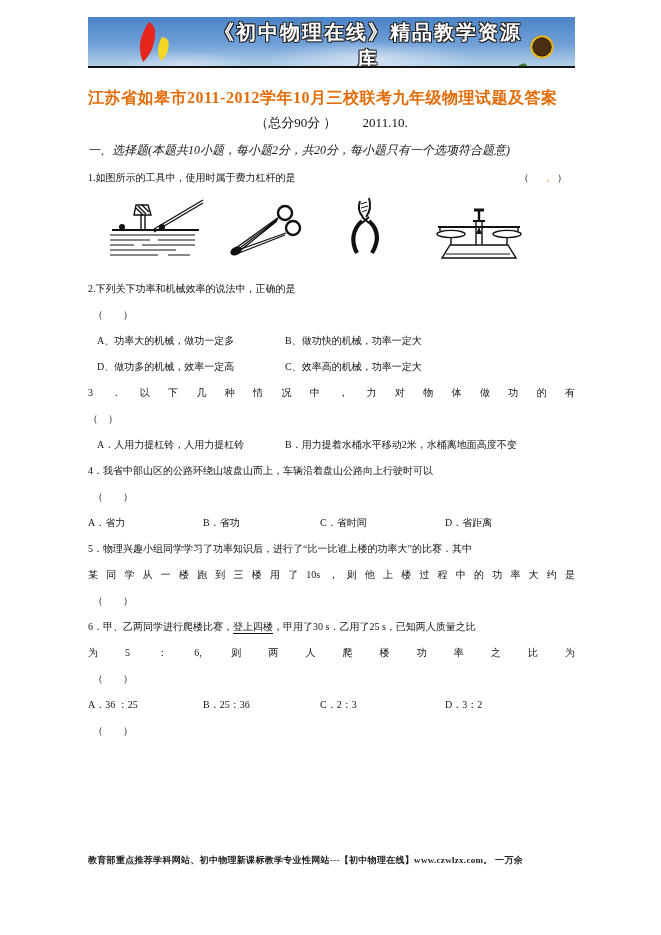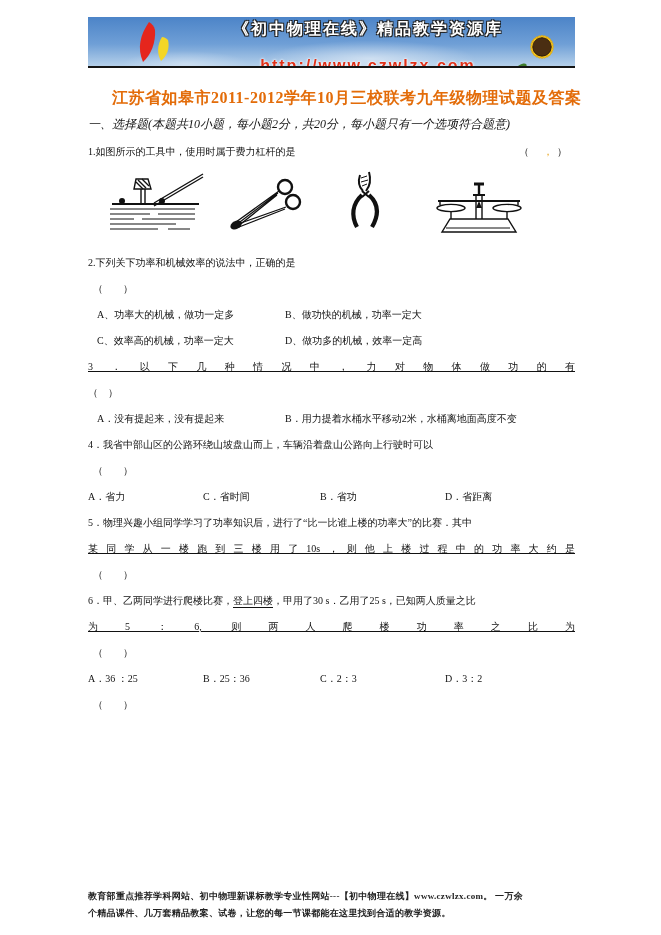--- a/index.html
+++ b/index.html
@@ -7,53 +7,53 @@
         font-family:"Liberation Serif","DejaVu Serif",serif;color:#121212;}
   
   .banner{position:absolute;left:88px;top:17px;width:487px;height:49px;overflow:hidden;
           border-bottom:2px solid #141414;
           background:
             radial-gradient(ellipse 150px 26px at 58% 85%, rgba(255,255,255,.50), transparent 70%),
             radial-gradient(ellipse 90px 18px at 20% 95%, rgba(255,255,255,.35), transparent 70%),
             linear-gradient(180deg,#4c84c8 0%,#6f9fd6 55%,#b5d0ea 100%);}
   .logo{position:absolute;left:44px;top:3px;}
   .banner-text{position:absolute;left:120px;top:2px;width:320px;text-align:center;}
-  .banner-title{font-size:16px;font-weight:bold;letter-spacing:2px;color:#fff;
+  .banner-title{font-size:20px;font-weight:bold;letter-spacing:2px;color:#fff;
       text-shadow:1px 1px 0 #222,-1px -1px 0 #222,1px -1px 0 #222,-1px 1px 0 #222;}
   .banner-url{font-size:16px;font-weight:bold;letter-spacing:2px;color:#e03018;margin-top:17px;
       font-family:Liberation Sans, sans-serif;
       text-shadow:0 0 2px #fff,0 0 3px #fff;cursor:pointer;}
   .sunflower{position:absolute;right:4px;bottom:-8px;}
   .content{position:absolute;left:88px;top:86px;width:487px;}
-  .t{font-size:16px;font-weight:bold;letter-spacing:.5px;color:#e36c09;white-space:nowrap;line-height:24px;margin-left:24px;}
+  .t{font-size:16px;font-weight:bold;letter-spacing:.5px;color:#e36c09;white-space:nowrap;line-height:24px;}
   .subtitle{text-align:center;font-size:13px;line-height:26px;}
   .subtitle .gap{display:inline-block;width:26px;}
   .section{font-size:12px;font-weight:normal;font-style:italic;line-height:28px;white-space:nowrap;}
   .ln{font-size:10px;line-height:26px;white-space:nowrap;}
   .q1ln{line-height:27px;display:flex;justify-content:space-between;}
   .q1ln .paren{margin-right:8px;}
-  .just{white-space:normal;text-align:justify;text-align-last:justify;text-decoration:underline;}
+  .just{white-space:normal;text-align:justify;text-align-last:justify;}
   .mark{color:#e8a013;padding:0 4px 0 14px;}
   .parenln{padding-left:5px;}
   .u{text-decoration:underline;text-underline-offset:3px;}
   
   .tools-row{height:80px;display:flex;align-items:flex-start;padding-top:5px;}
   .tool{flex:none;}
   .tool-a{margin-left:10px;width:110px;}
   .tool-b{margin-left:18px;width:78px;margin-top:4px;}
   .tool-c{margin-left:42px;width:34px;margin-top:0px;}
   .tool-d{margin-left:50px;width:98px;margin-top:8px;}
   
   .grid4q1{display:grid;grid-template-columns:130px 112px 115px auto;}
   .grid4q1 > span:first-child{padding-left:15px;}
   .grid4{display:grid;grid-template-columns:115px 117px 125px auto;}
   .grid2{display:grid;grid-template-columns:188px auto;padding-left:9px;}
   
   .footer{position:absolute;left:88px;top:852px;width:487px;
-      font-size:9px;font-weight:bold;line-height:17px;color:#222;letter-spacing:.3px;margin-top:36px;}
+      font-size:9px;font-weight:bold;line-height:17px;color:#222;letter-spacing:.3px;}
   svg{display:block;}
 </style>
 </head>
 <body>
 
 <div class="page">
 
   <div class="banner">
     <svg class="logo" width="46" height="44" viewBox="0 0 46 44">
       <path d="M17 2 C8 15,5 28,11 42 C19 35,24 22,23 10 C22 6,20 4,17 2 Z" fill="#e5261d"></path>
@@ -81,20 +81,21 @@
         </g>
         <circle r="9.5" fill="#4a2e12" stroke="#2e1c0a" stroke-width="1"></circle>
       </g>
       <ellipse cx="8" cy="54" rx="7" ry="3.5" fill="#3f7d2c" transform="rotate(-35 8 54)"></ellipse>
     </svg>
   </div>
 
   <div class="content">
 
     <div class="t">江苏省如皋市2011-2012学年10月三校联考九年级物理试题及答案</div>
+    <div class="subtitle"><span>（总分90分 ）</span><span class="gap"></span><span>2011.10.</span></div>
     <div class="section">一、选择题(本题共10小题，每小题2分，共20分，每小题只有一个选项符合题意)</div>
 
     <div class="ln q1ln">
       <span>1.如图所示的工具中，使用时属于费力杠杆的是</span>
       <span class="paren"><span>（</span><span class="mark">，</span><span>）</span></span>
     </div>
 
     <div class="tools-row">
 
       <svg class="tool tool-a" width="110" height="62" viewBox="0 0 110 62">
@@ -151,37 +152,37 @@
     </div>
 
 
     <div class="ln">2.下列关下功率和机械效率的说法中，正确的是</div>
     <div class="ln parenln">（　　）</div>
     <div class="ln grid2">
       <span>A、功率大的机械，做功一定多</span>
       <span>B、做功快的机械，功率一定大</span>
     </div>
     <div class="ln grid2">
+      <span>D、做功多的机械，效率一定高</span>
       <span>C、效率高的机械，功率一定大</span>
-      <span>D、做功多的机械，效率一定高</span>
     </div>
 
     <div class="ln just">3．以下几种情况中，力对物体做功的有</div>
     <div class="ln">（　）</div>
     <div class="ln grid2">
-      <span>A．没有提起来，没有提起来</span>
+      <span>A．人用力提杠铃，人用力提杠铃</span>
       <span>B．用力提着水桶水平移动2米，水桶离地面高度不变</span>
     </div>
 
     <div class="ln">4．我省中部山区的公路环绕山坡盘山而上，车辆沿着盘山公路向上行驶时可以</div>
     <div class="ln parenln">（　　）</div>
     <div class="ln grid4">
       <span>A．省力</span>
+      <span>B．省功</span>
       <span>C．省时间</span>
-      <span>B．省功</span>
       <span>D．省距离</span>
     </div>
 
     <div class="ln">5．物理兴趣小组同学学习了功率知识后，进行了“比一比谁上楼的功率大”的比赛．其中</div>
     <div class="ln just">某同学从一楼跑到三楼用了10s，则他上楼过程中的功率大约是</div>
     <div class="ln parenln">（　　）</div>
 
     <div class="ln"><span>6．甲、乙两同学进行爬楼比赛，</span><span class="u">登上四楼</span><span>，甲用了30 s．乙用了25 s，已知两人质量之比</span></div>
     <div class="ln just">为5：6, 则两人爬楼功率之比为</div>
     <div class="ln parenln">（　　）</div>
@@ -191,16 +192,15 @@
       <span>C．2：3</span>
       <span>D．3：2</span>
     </div>
 
     <div class="ln parenln">（　　）</div>
 
   </div>
 
   <div class="footer">
     <div>教育部重点推荐学科网站、初中物理新课标教学专业性网站---【初中物理在线】www.czwlzx.com。 一万余</div>
-    <div>个精品课件、几万套精品教案、试卷，让您的每一节课都能在这里找到合适的教学资源。</div>
   </div>
 
 </div>
 
 </body></html>

